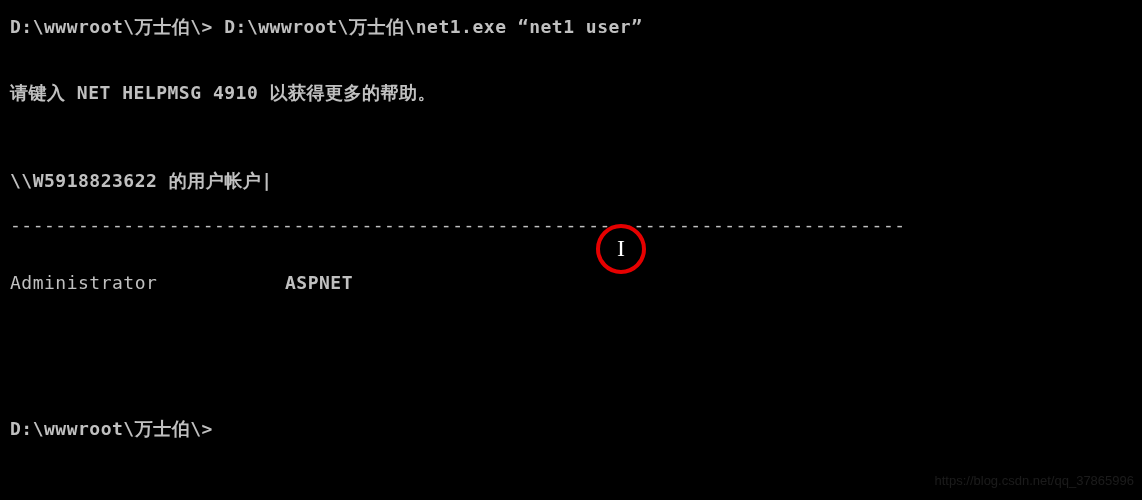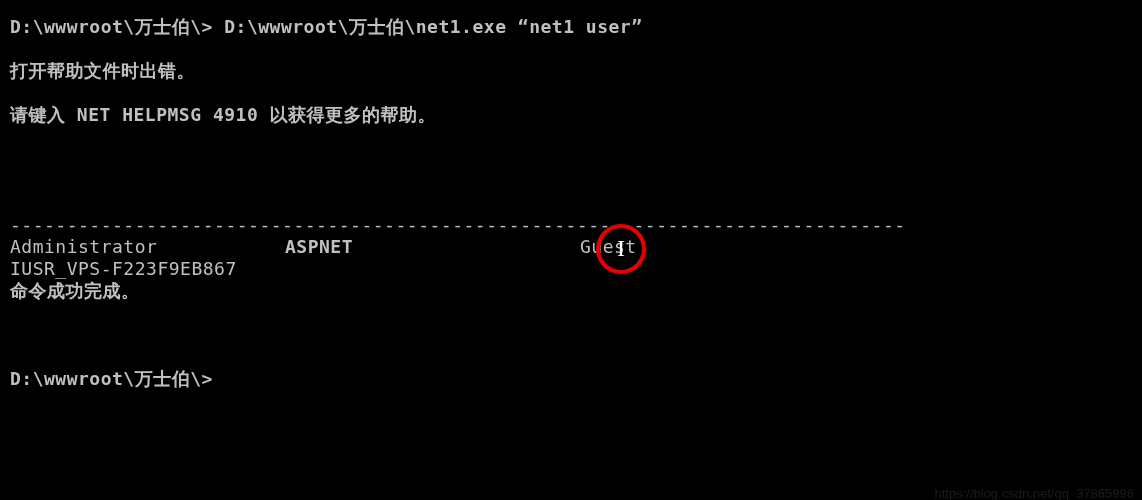--- a/index.html
+++ b/index.html
@@ -26,20 +26,21 @@
       font-weight: bold;
     }
     .blank-line {
       height: 22px;
     }
     .columns-row {
       display: flex;
       white-space: pre;
       letter-spacing: 0.5px;
       min-height: 22px;
+      margin-top: 36px;
     }
     .col1 {
       width: 275px;
       flex-shrink: 0;
     }
     .col2 {
       width: 295px;
       flex-shrink: 0;
       font-weight: bold;
     }
@@ -67,21 +68,21 @@
     }
     .ibeam {
       color: #fff;
       font-size: 24px;
       font-family: serif;
       line-height: 1;
       transform: translateY(-1px);
     }
     .watermark {
       position: absolute;
-      bottom: 0;
+      bottom: 13px;
       right: 8px;
       color: rgba(180,180,180,0.15);
       font-size: 13px;
       font-family: sans-serif;
       letter-spacing: 0;
     }
     .small-gap {
       height: 10px;
     }
     .cursor-caret {
@@ -92,46 +93,45 @@
 <body>
 
 <div>
 
   <div class="small-gap"></div>
 
   <div class="terminal-line"><span>D:\wwwroot\万士伯\&gt;</span><span> D:\wwwroot\万士伯\net1.exe “net1 user”</span></div>
 
   <div class="blank-line"></div>
 
-  <div class="terminal-line">打开帮助文件时出错。</div>
 
   <div class="blank-line"></div>
 
   <div class="terminal-line">请键入 NET HELPMSG 4910 以获得更多的帮助。</div>
 
   <div class="blank-line"></div>
   <div class="blank-line"></div>
 
 
   <div class="blank-line"></div>
 
+  <div class="terminal-line"><span>\\W5918823622 的用户帐户</span><span class="cursor-caret">|</span></div>
 
   <div class="blank-line"></div>
 
   <div class="dash-line">-------------------------------------------------------------------------------</div>
 
   <div class="columns-row">
-    <span class="col1">Administrator</span><span class="col2">ASPNET</span><span class="col3">Guest</span>
+    <span class="col1">Administrator</span><span class="col2">ASPNET</span>
   </div>
 
   <div class="columns-row">
-    <span class="col1">IUSR_VPS-F223F9EB867</span>
+    
   </div>
 
-  <div class="terminal-line">命令成功完成。</div>
 
   <div class="blank-line"></div>
   <div class="blank-line"></div>
   <div class="blank-line"></div>
 
   <div class="terminal-line">D:\wwwroot\万士伯\&gt;</div>
 
 </div>
 
 <div class="red-circle">

